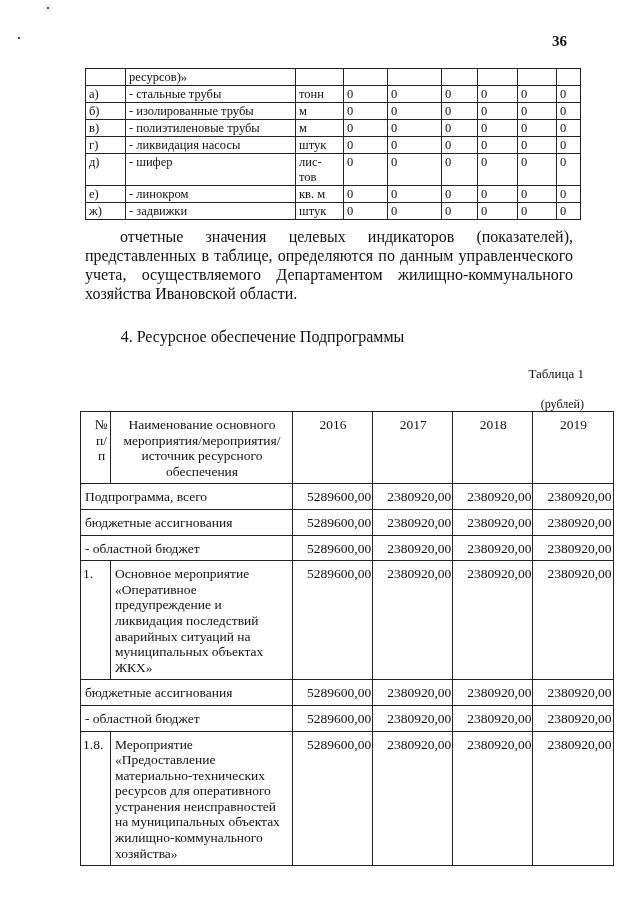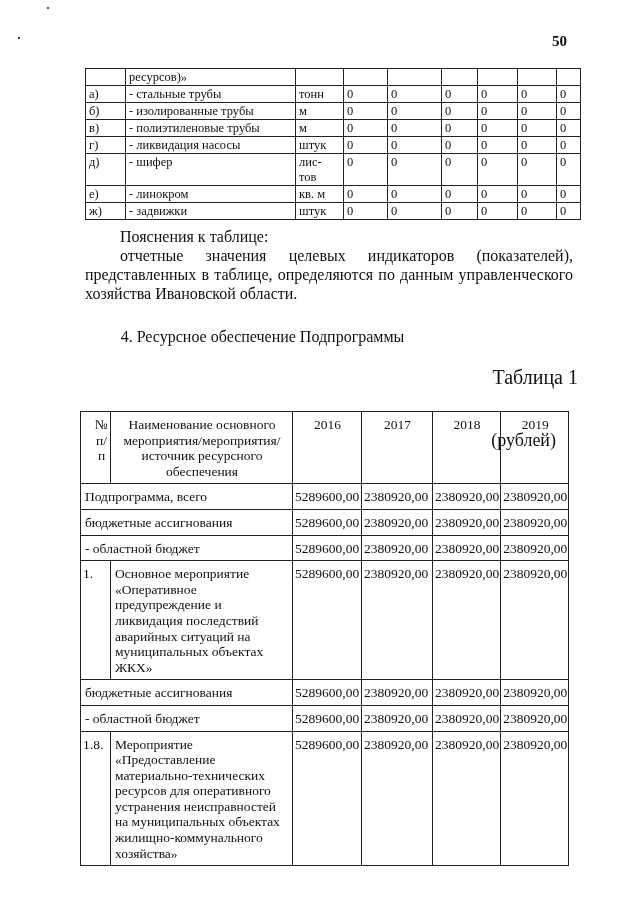--- a/index.html
+++ b/index.html
@@ -17,36 +17,36 @@
   
   #t1 { left: 85px; top: 68px; font-size: 12.5px; line-height: 15px; }
   #t1 td { height: 15px; padding: 1px 3px 0 3px; }
 
   .notes { left: 85px; width: 488px; font-size: 16px; line-height: 19px; }
   .notes p { margin: 0; }
   .notes .indent { text-indent: 35px; }
   .justify { text-align: justify; text-align-last: justify; }
 
   .section-title { left: 0; width: 525px; top: 328px; text-align: center; font-size: 16px; }
-  .table-label { right: 62px; top: 366px; font-size: 20px; text-align: right; }
-  .units { right: 84px; top: 397px; font-size: 18px; margin-top: 33px; }
+  .table-label { right: 56px; top: 366px; font-size: 13px; text-align: right; }
+  .units { right: 56px; top: 397px; font-size: 12px; }
 
   
   #t2 { left: 80px; top: 411px; font-size: 13.5px; line-height: 15.6px; }
   #t2 td, #t2 th { padding: 5px 3px 4px 4px; }
   #t2 th { text-align: center; }
-  #t2 td.num { text-align: left; padding-left: 2px; padding-right: 1px; white-space: nowrap; }
+  #t2 td.num { text-align: left; padding-left: 14px; padding-right: 1px; white-space: nowrap; }
 </style>
 </head>
 <body>
 
 <div class="abs speck" style="left:47px;top:7px;"></div>
 <div class="abs speck" style="left:18px;top:37px;"></div>
 
-<div class="abs page-num">50</div>
+<div class="abs page-num">36</div>
 
 <table id="t1">
   <colgroup>
     <col style="width:40px">
       <col style="width:170px">
       <col style="width:48px">
     <col style="width:44px">
       <col style="width:54px">
       <col style="width:36px">
     <col style="width:40px">
@@ -147,23 +147,23 @@
     <td>0</td>
     <td>0</td>
     <td>0</td>
     <td>0</td>
     <td>0</td>
   </tr>
 </tbody>
 </table>
 
 <div class="abs notes" style="top:227px;">
-  <p class="indent">Пояснения к таблице:</p>
   <p class="indent justify">отчетные значения целевых индикаторов (показателей),</p>
   <p class="justify">представленных в таблице, определяются по данным управленческого</p>
+  <p class="justify">учета, осуществляемого Департаментом жилищно-коммунального</p>
   <p>хозяйства Ивановской области.</p>
 </div>
 
 <div class="abs section-title">4. Ресурсное обеспечение Подпрограммы</div>
 <div class="abs table-label">Таблица 1</div>
 <div class="abs units">(рублей)</div>
 
 <table id="t2">
   <colgroup>
     <col style="width:30px">

